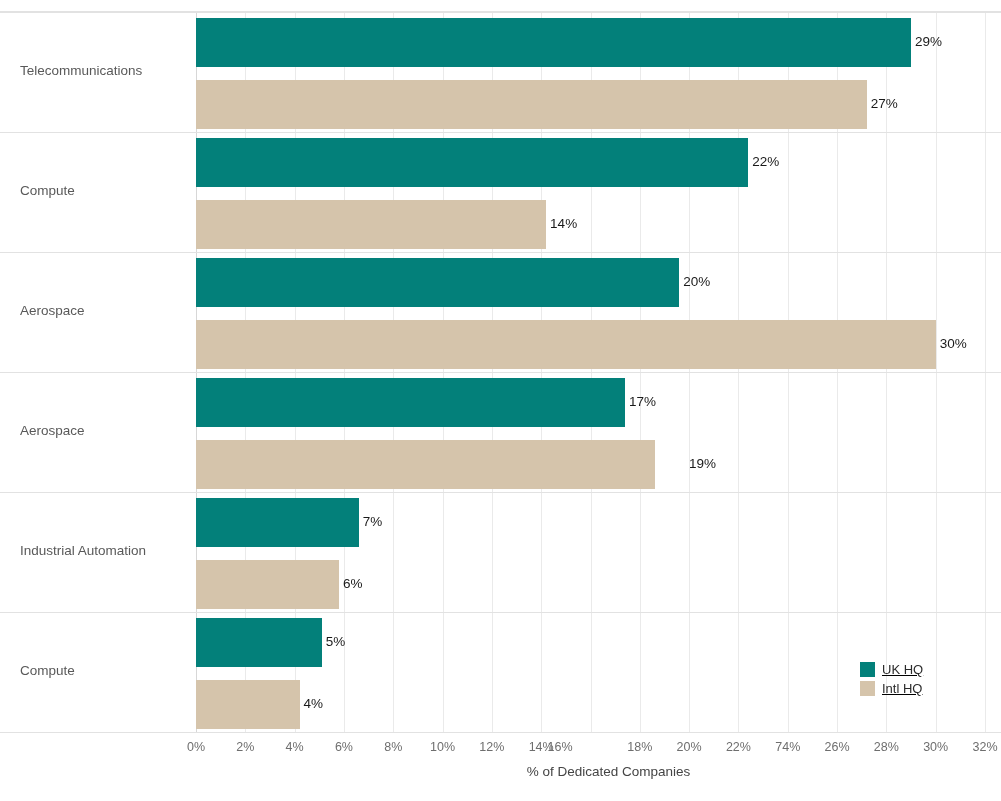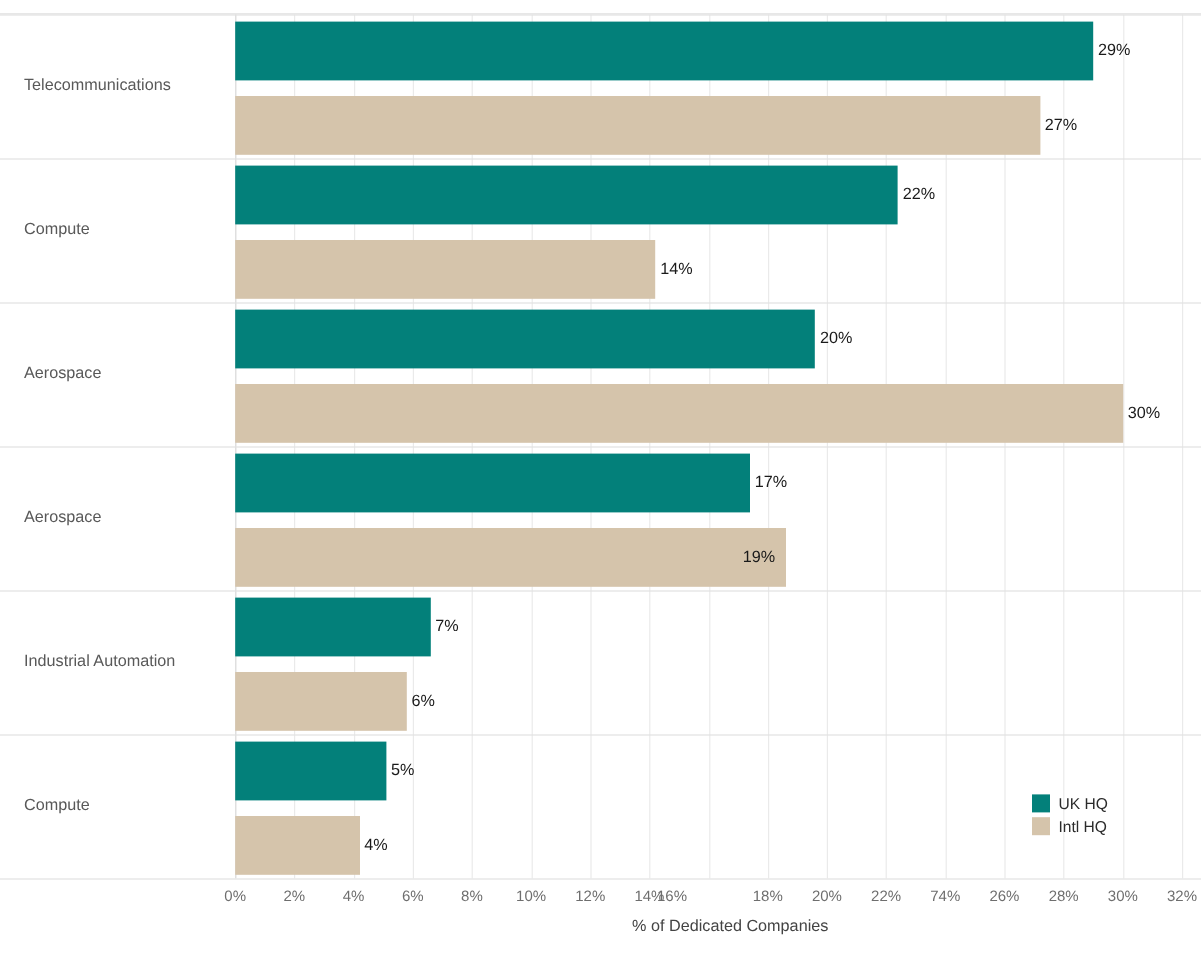--- a/index.html
+++ b/index.html
@@ -138,20 +138,21 @@
   
   .legend {
     position: absolute;
     left: 860px;
     top: 660px;
   }
   .legend-row {
     display: flex;
     align-items: center;
     height: 19px;
+    text-decoration: underline;
   }
   .legend-swatch {
     width: 15px;
     height: 15px;
     margin-right: 7px;
     flex: 0 0 auto;
   }
   .legend-swatch.uk { background: #03807A; }
   .legend-swatch.intl { background: #D5C4AB; }
   .legend-text {
@@ -222,21 +223,21 @@
         <div class="bar-value uk" style="left: 683.263px;">20%</div>
         <div class="bar intl" style="left: 196px; width: 739.688px; background: rgb(213, 196, 171);"></div>
         <div class="bar-value intl" style="left: 939.688px;">30%</div>
       </div>
       <div class="row-sep" style="top: 372px;"></div>
       <div class="cat-row" style="top: 372px;">
         <div class="cat-label">Aerospace</div>
         <div class="bar uk" style="left: 196px; width: 429.019px; background: rgb(3, 128, 122);"></div>
         <div class="bar-value uk" style="left: 629.019px;">17%</div>
         <div class="bar intl" style="left: 196px; width: 458.606px; background: rgb(213, 196, 171);"></div>
-        <div class="bar-value intl" style="left: 619px;">19%</div>
+        <div class="bar-value intl" style="left: 689px;">19%</div>
       </div>
       <div class="row-sep" style="top: 492px;"></div>
       <div class="cat-row" style="top: 492px;">
         <div class="cat-label">Industrial Automation</div>
         <div class="bar uk" style="left: 196px; width: 162.731px; background: rgb(3, 128, 122);"></div>
         <div class="bar-value uk" style="left: 362.731px;">7%</div>
         <div class="bar intl" style="left: 196px; width: 143.006px; background: rgb(213, 196, 171);"></div>
         <div class="bar-value intl" style="left: 343.006px;">6%</div>
       </div>
       <div class="row-sep" style="top: 612px;"></div>

